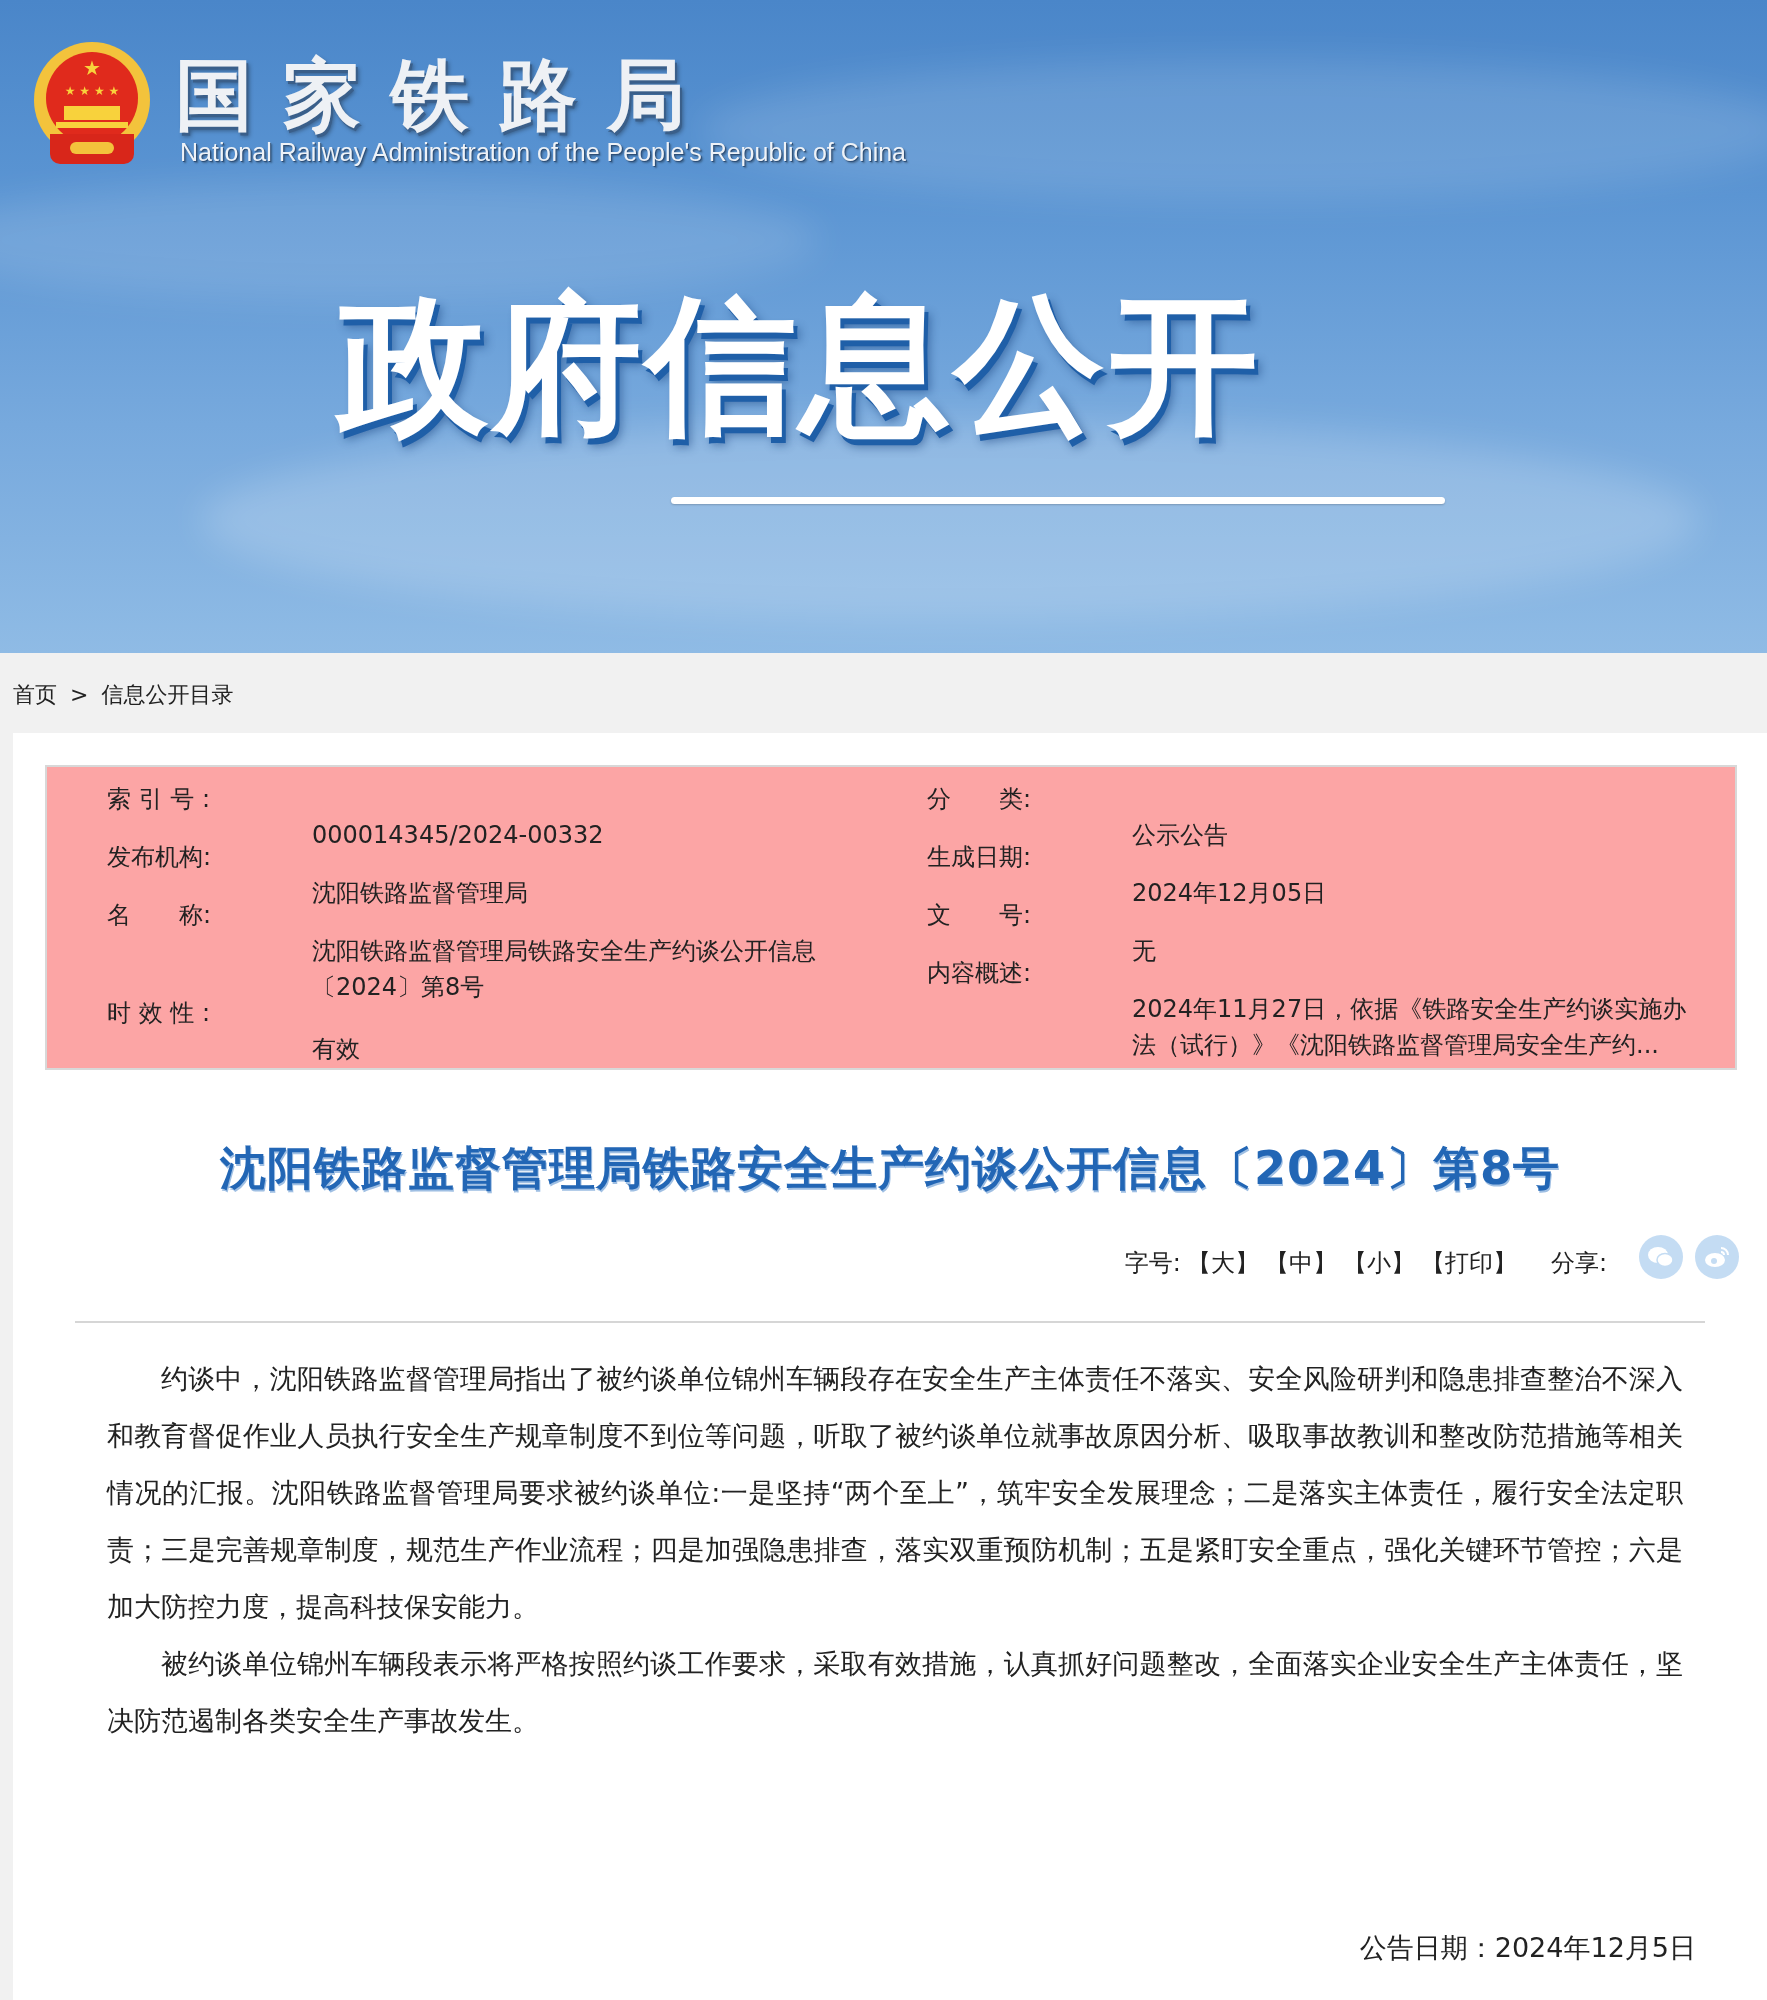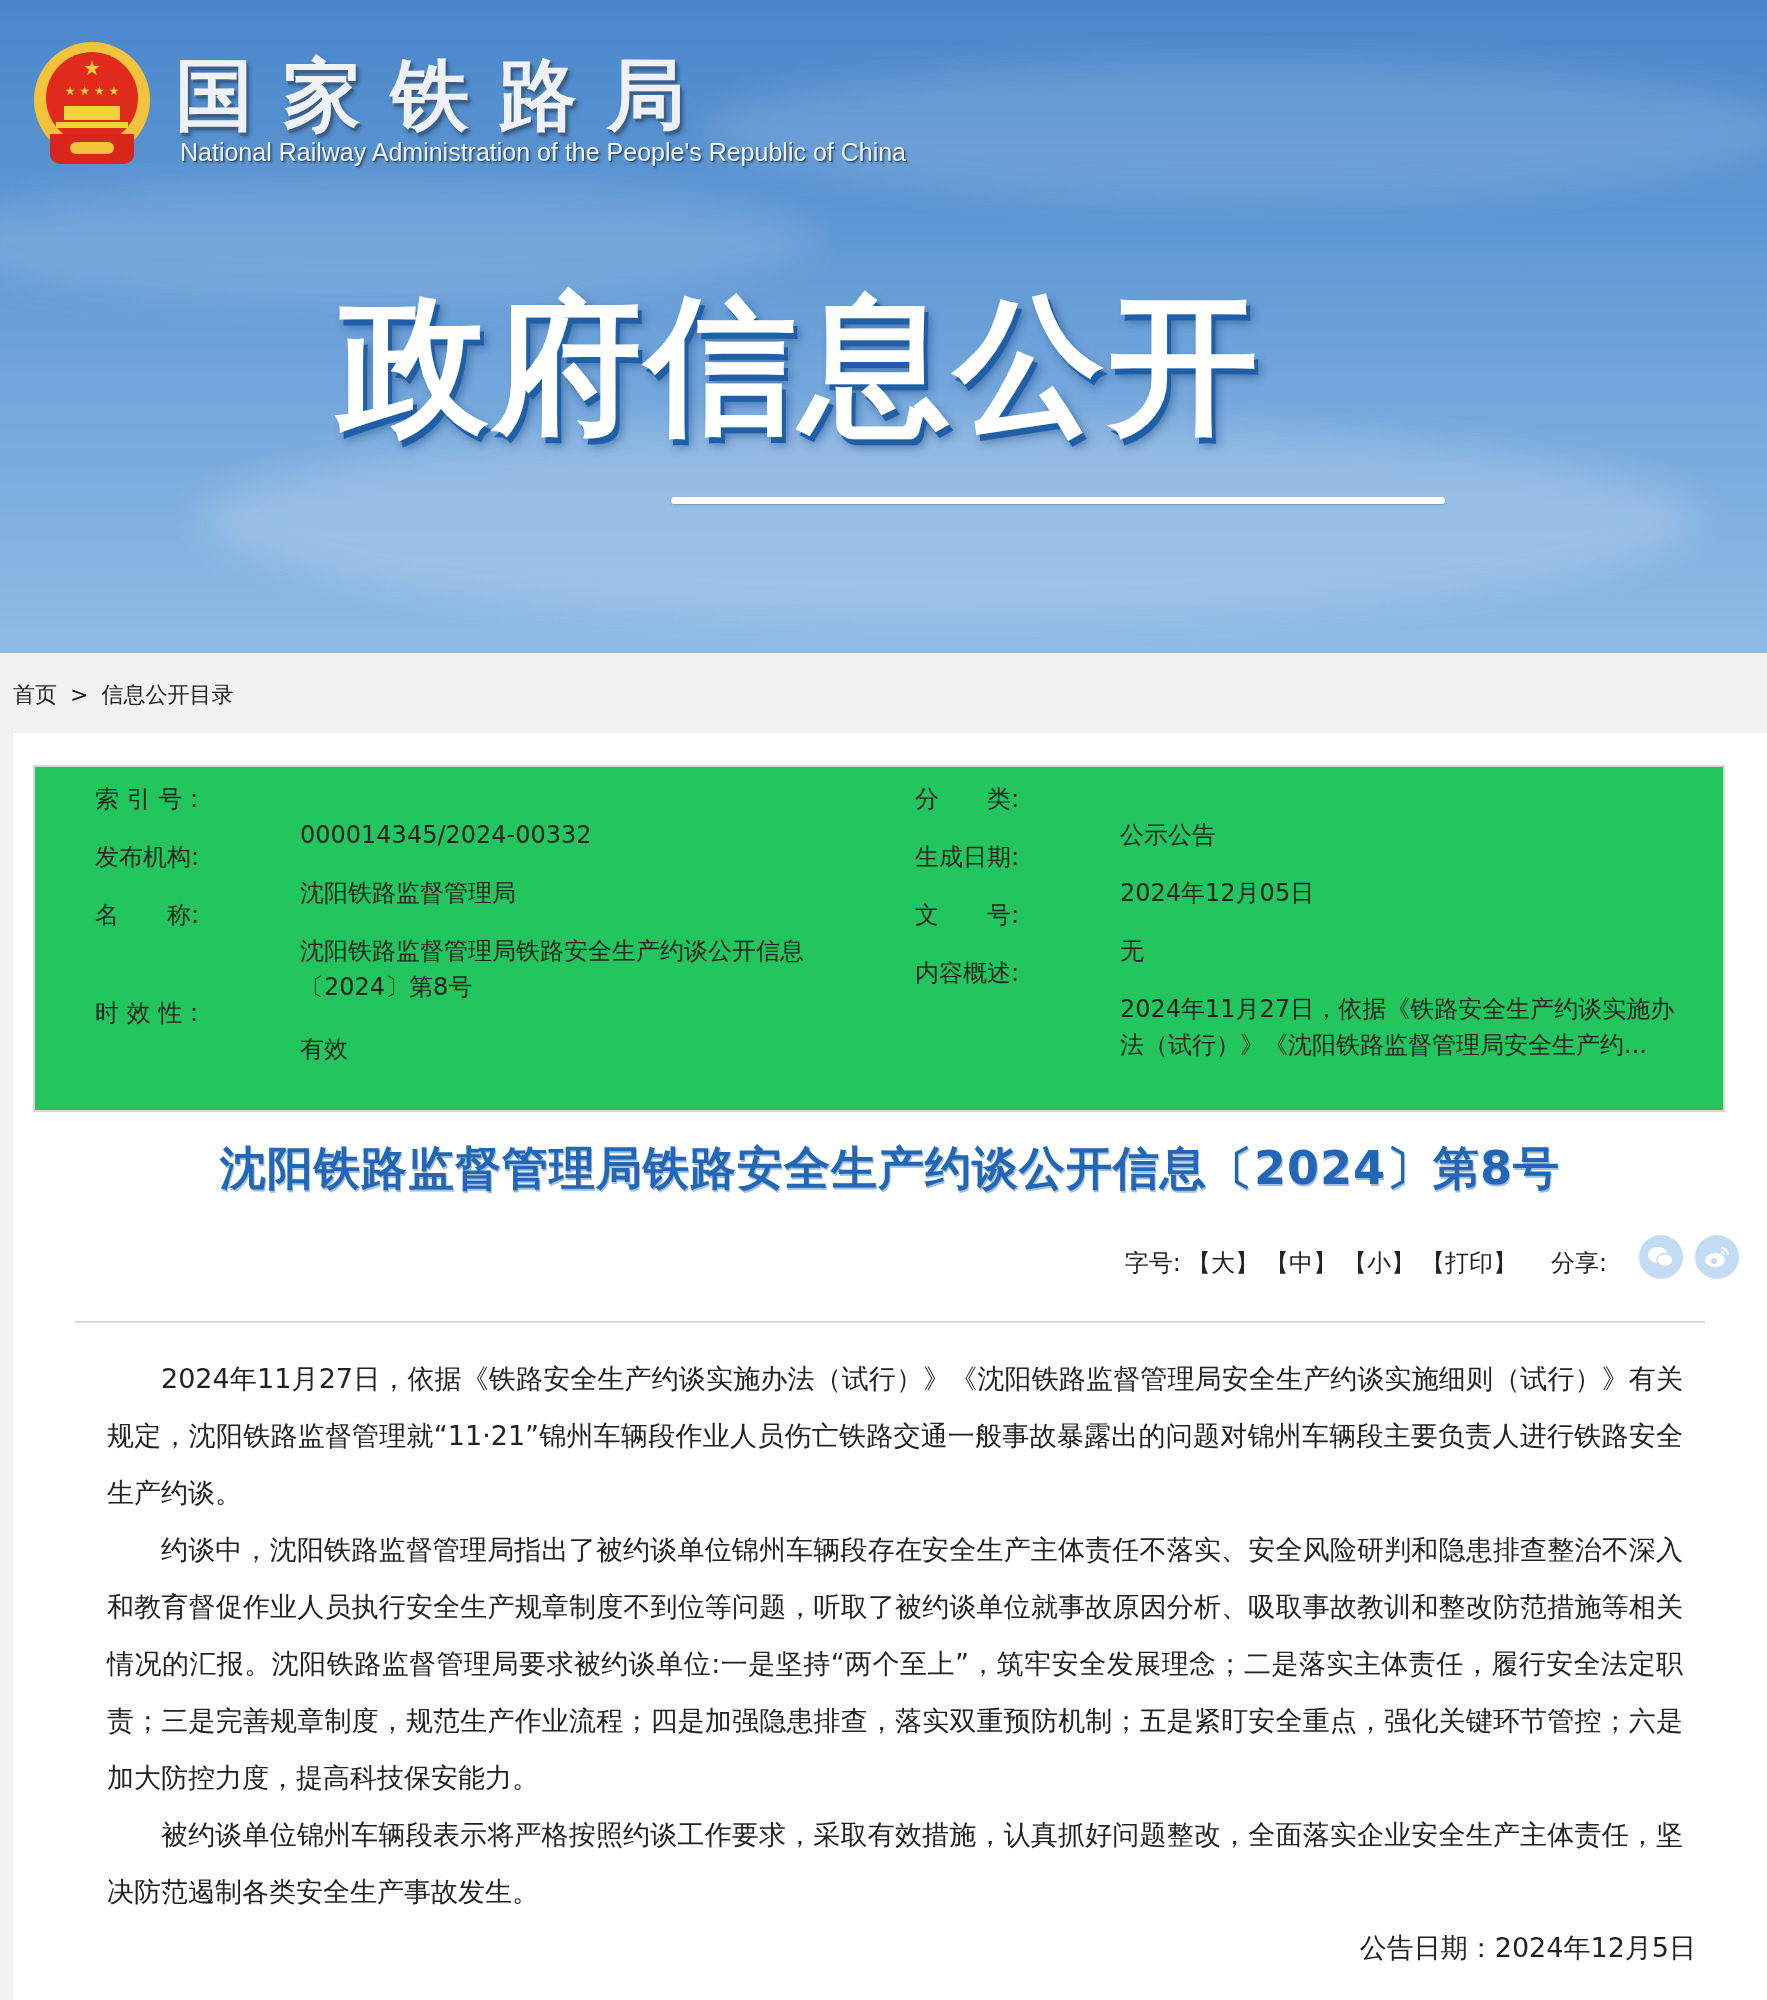--- a/index.html
+++ b/index.html
@@ -27,21 +27,21 @@
                letter-spacing: 4px; line-height: 170px;
                text-shadow: 4px 6px 0 #1f5fa8, 6px 8px 10px rgba(10,50,110,0.45);
                font-family: "DejaVu Sans", sans-serif; }
   .title-underline { position: absolute; left: 671px; top: 497px; width: 774px; height: 7px; background: #ffffff; border-radius: 4px;
                      box-shadow: 0 1px 2px rgba(0,0,0,0.2); }
 
   .breadcrumb { position: absolute; left: 13px; top: 680px; font-size: 22px; color: #222; }
   .breadcrumb span { cursor: pointer; }
 
   .content { position: absolute; left: 13px; top: 733px; width: 1754px; height: 1267px; background: #ffffff; }
-  .meta { position: absolute; left: 20px; top: 32px; width: 1692px; height: 347px; background: #22c55e;
+  .meta { position: absolute; left: 32px; top: 32px; width: 1692px; height: 305px; background: #fca5a5;
           border: 2px solid #d8d8d8; box-sizing: border-box; }
   .meta .lbl, .meta .val { position: absolute; font-size: 24px; line-height: 36px; color: #222; }
   .meta .val { width: 560px; margin-top: 36px; }
 
   .doc-title { position: absolute; left: 0; top: 405px; width: 1754px; text-align: center; font-size: 46px; font-weight: bold;
                color: #2266b5; text-shadow: 1px 2px 0 #9fbfe3; letter-spacing: 1px; }
   .toolbar { position: absolute; right: 28px; top: 500px; height: 46px; display: flex; align-items: flex-end; font-size: 24px; color: #222; }
   .toolbar .tb { margin-left: 6px; cursor: pointer; }
   .toolbar .share-lbl { margin-left: 34px; margin-right: 20px; }
   .share-icon { width: 44px; height: 44px; border-radius: 50%; background: #c4dcf3; margin-left: 12px; display: flex;
@@ -123,19 +123,18 @@
           <circle cx="11" cy="17" r="3" fill="#c4dcf3"></circle>
           <path d="M18 4 a7 7 0 0 1 7 7" stroke="#fff" stroke-width="2" fill="none"></path>
           <path d="M18 8 a3 3 0 0 1 3 3" stroke="#fff" stroke-width="2" fill="none"></path>
         </svg>
     </span>
   </div>
 
   <div class="divider"></div>
 
   <div class="body-text">
-    <p>2024年11月27日，依据《铁路安全生产约谈实施办法（试行）》《沈阳铁路监督管理局安全生产约谈实施细则（试行）》有关规定，沈阳铁路监督管理就“11·21”锦州车辆段作业人员伤亡铁路交通一般事故暴露出的问题对锦州车辆段主要负责人进行铁路安全生产约谈。</p>
     <p>约谈中，沈阳铁路监督管理局指出了被约谈单位锦州车辆段存在安全生产主体责任不落实、安全风险研判和隐患排查整治不深入和教育督促作业人员执行安全生产规章制度不到位等问题，听取了被约谈单位就事故原因分析、吸取事故教训和整改防范措施等相关情况的汇报。沈阳铁路监督管理局要求被约谈单位:一是坚持“两个至上”，筑牢安全发展理念；二是落实主体责任，履行安全法定职责；三是完善规章制度，规范生产作业流程；四是加强隐患排查，落实双重预防机制；五是紧盯安全重点，强化关键环节管控；六是加大防控力度，提高科技保安能力。</p>
     <p>被约谈单位锦州车辆段表示将严格按照约谈工作要求，采取有效措施，认真抓好问题整改，全面落实企业安全生产主体责任，坚决防范遏制各类安全生产事故发生。</p>
   </div>
 
   <div class="sign-date">公告日期：2024年12月5日</div>
 </div>
 
 </body></html>

